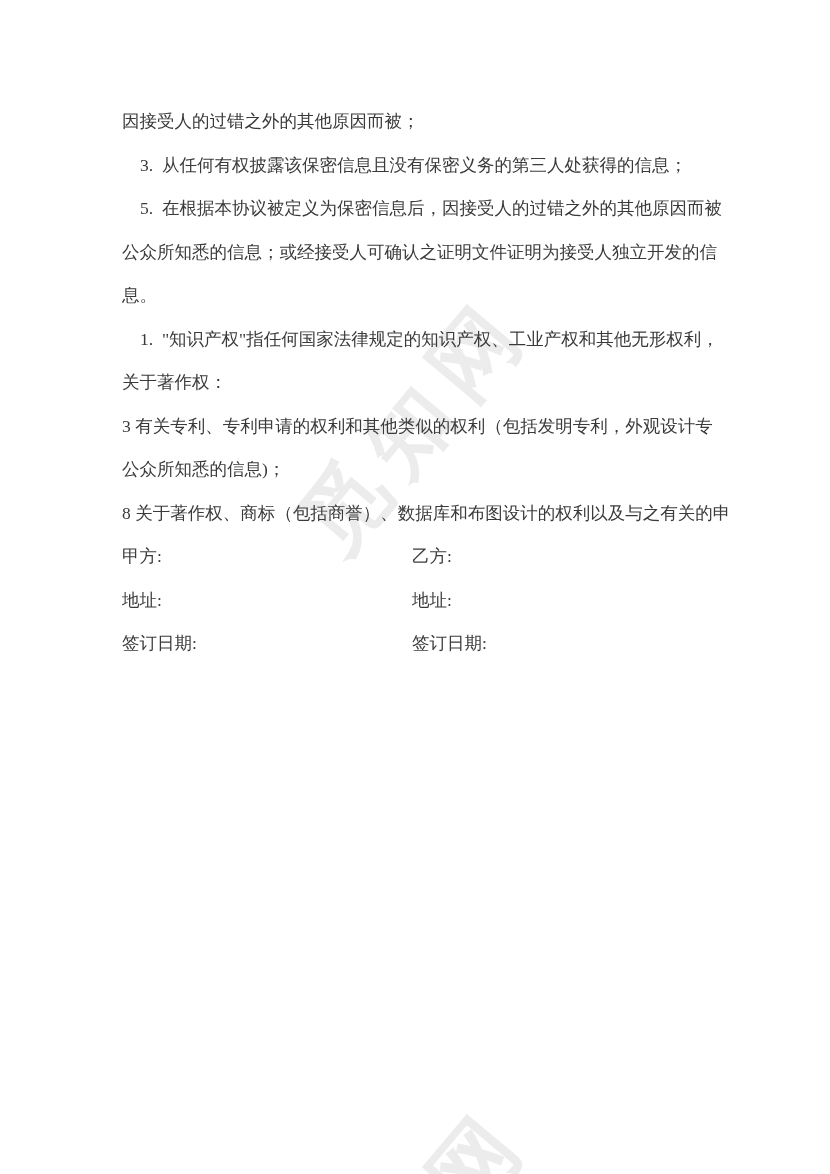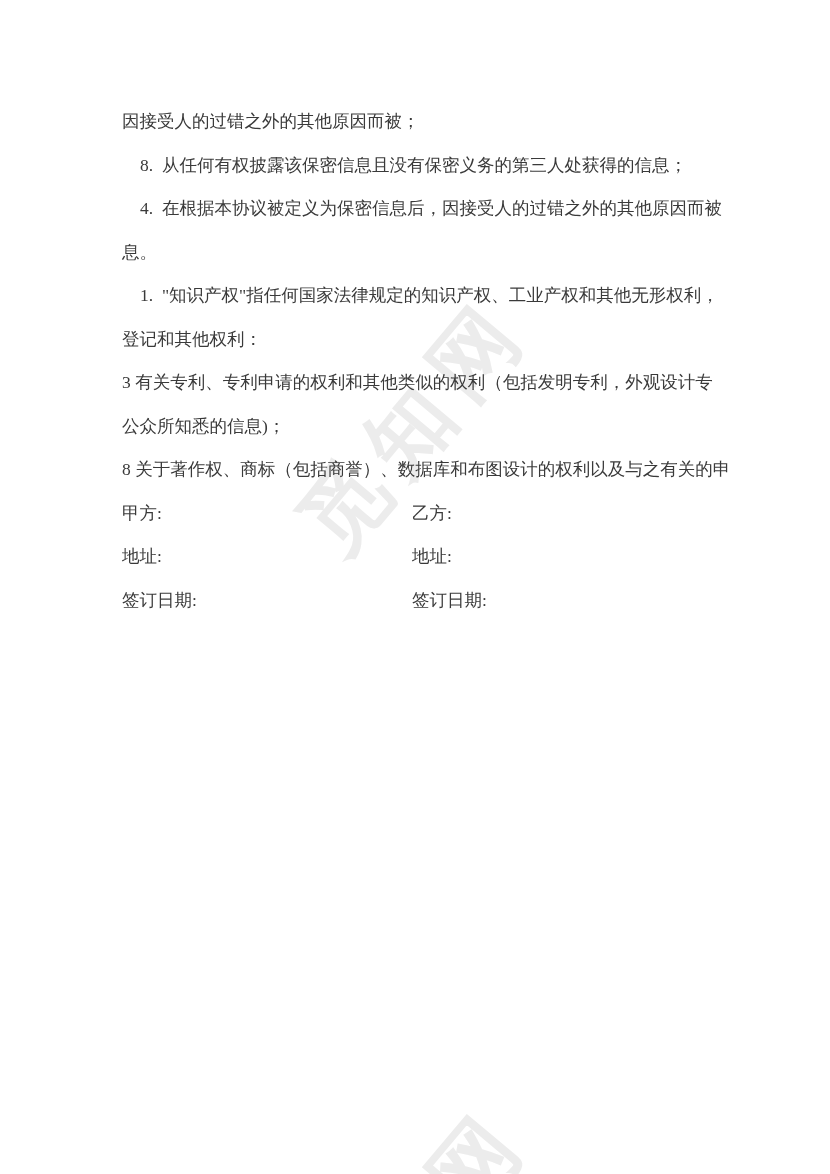--- a/index.html
+++ b/index.html
@@ -61,25 +61,26 @@
 </style>
 </head>
 <body>
 
 <div class="page" style="background: rgb(255, 255, 255); color: rgb(58, 58, 58);">
   <div class="watermark wm-mid" style="color: rgb(236, 236, 236);">觅知网</div>
   <div class="watermark wm-bottom" style="color: rgb(236, 236, 236);">觅知网</div>
 
   <div class="doc-body">
       <div class="line">因接受人的过错之外的其他原因而被；</div>
-      <div class="line indent">8.  从任何有权披露该保密信息且没有保密义务的第三人处获得的信息；</div>
-      <div class="line indent">4.  在根据本协议被定义为保密信息后，因接受人的过错之外的其他原因而被</div>
+      <div class="line indent">3.  从任何有权披露该保密信息且没有保密义务的第三人处获得的信息；</div>
+      <div class="line indent">5.  在根据本协议被定义为保密信息后，因接受人的过错之外的其他原因而被</div>
+      <div class="line">公众所知悉的信息；或经接受人可确认之证明文件证明为接受人独立开发的信</div>
       <div class="line">息。</div>
       <div class="line indent">1.  "知识产权"指任何国家法律规定的知识产权、工业产权和其他无形权利，</div>
-      <div class="line">登记和其他权利：</div>
+      <div class="line">关于著作权：</div>
       <div class="line">3 有关专利、专利申请的权利和其他类似的权利（包括发明专利，外观设计专</div>
       <div class="line">公众所知悉的信息)；</div>
       <div class="line">8 关于著作权、商标（包括商誉）、数据库和布图设计的权利以及与之有关的申</div>
       <div class="line sig-row"><span class="sig-left">甲方:</span><span class="sig-right">乙方:</span></div>
       <div class="line sig-row"><span class="sig-left">地址:</span><span class="sig-right">地址:</span></div>
       <div class="line sig-row"><span class="sig-left">签订日期:</span><span class="sig-right">签订日期:</span></div>
     </div>
 </div>
 
 </body></html>

